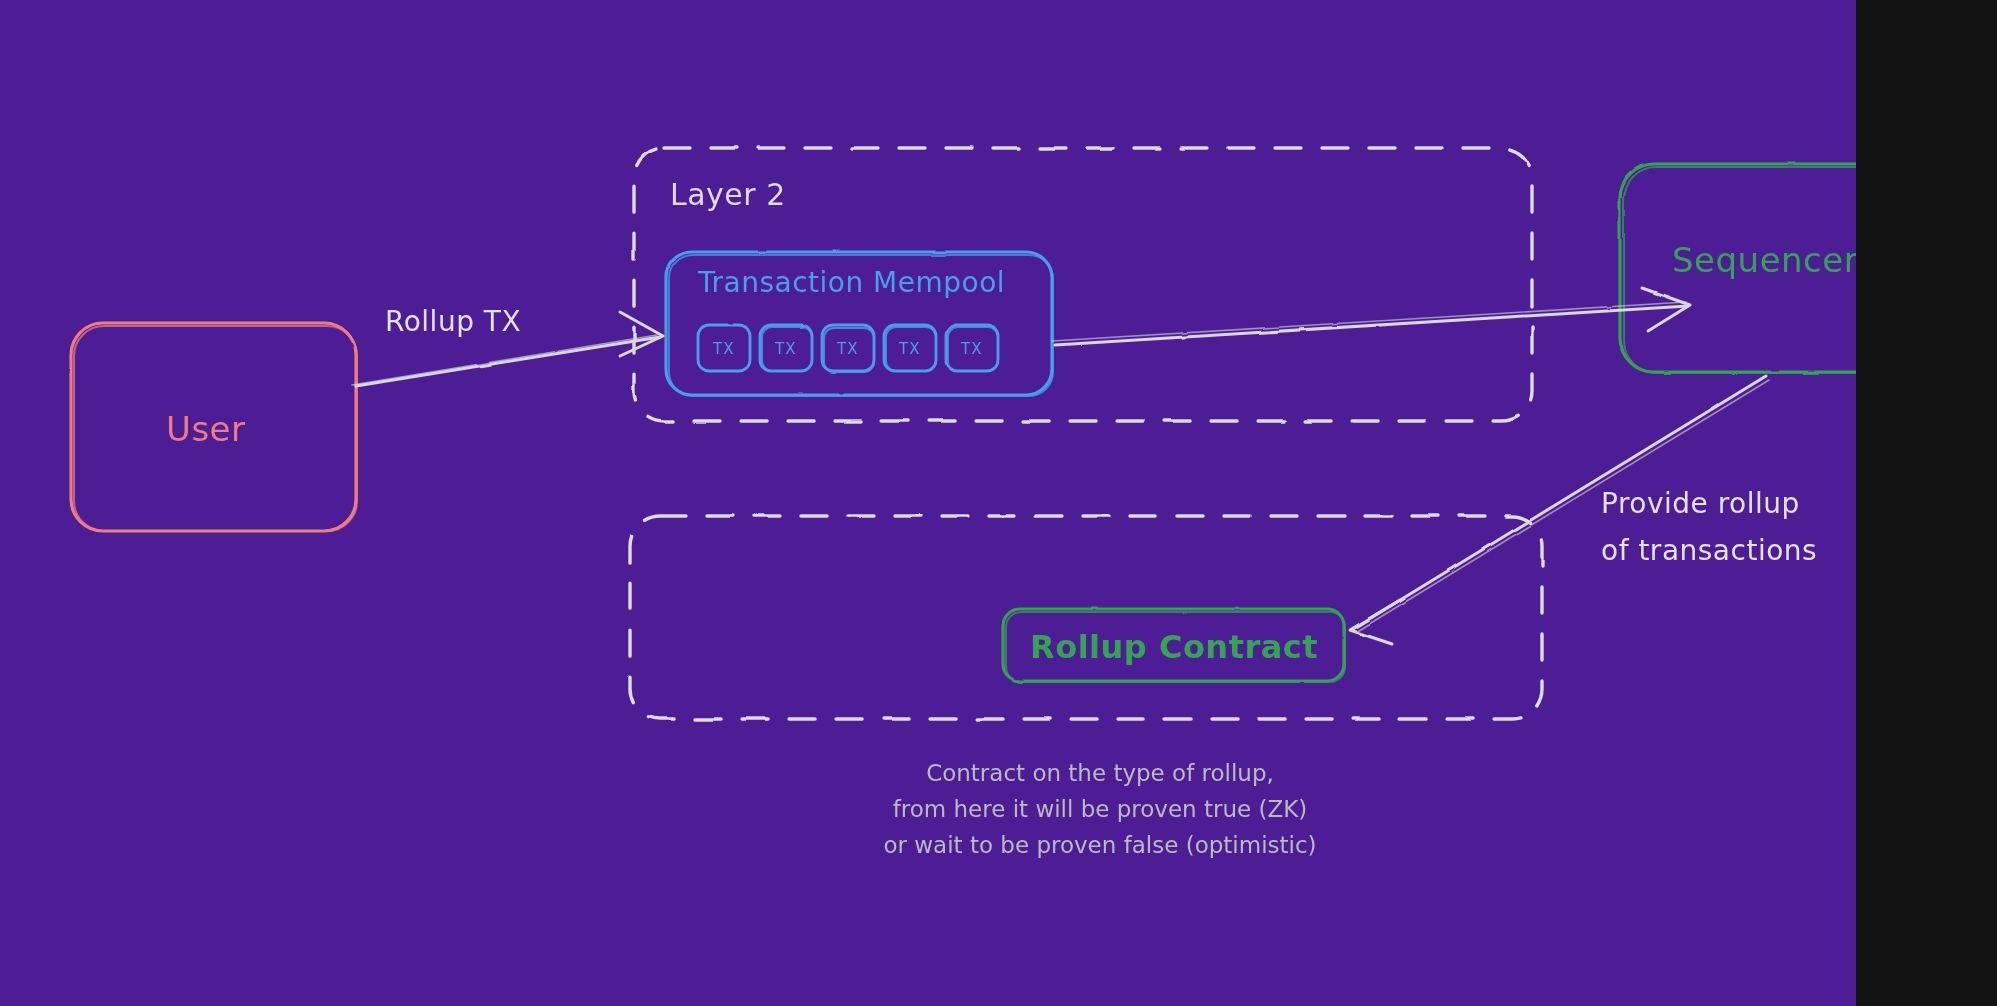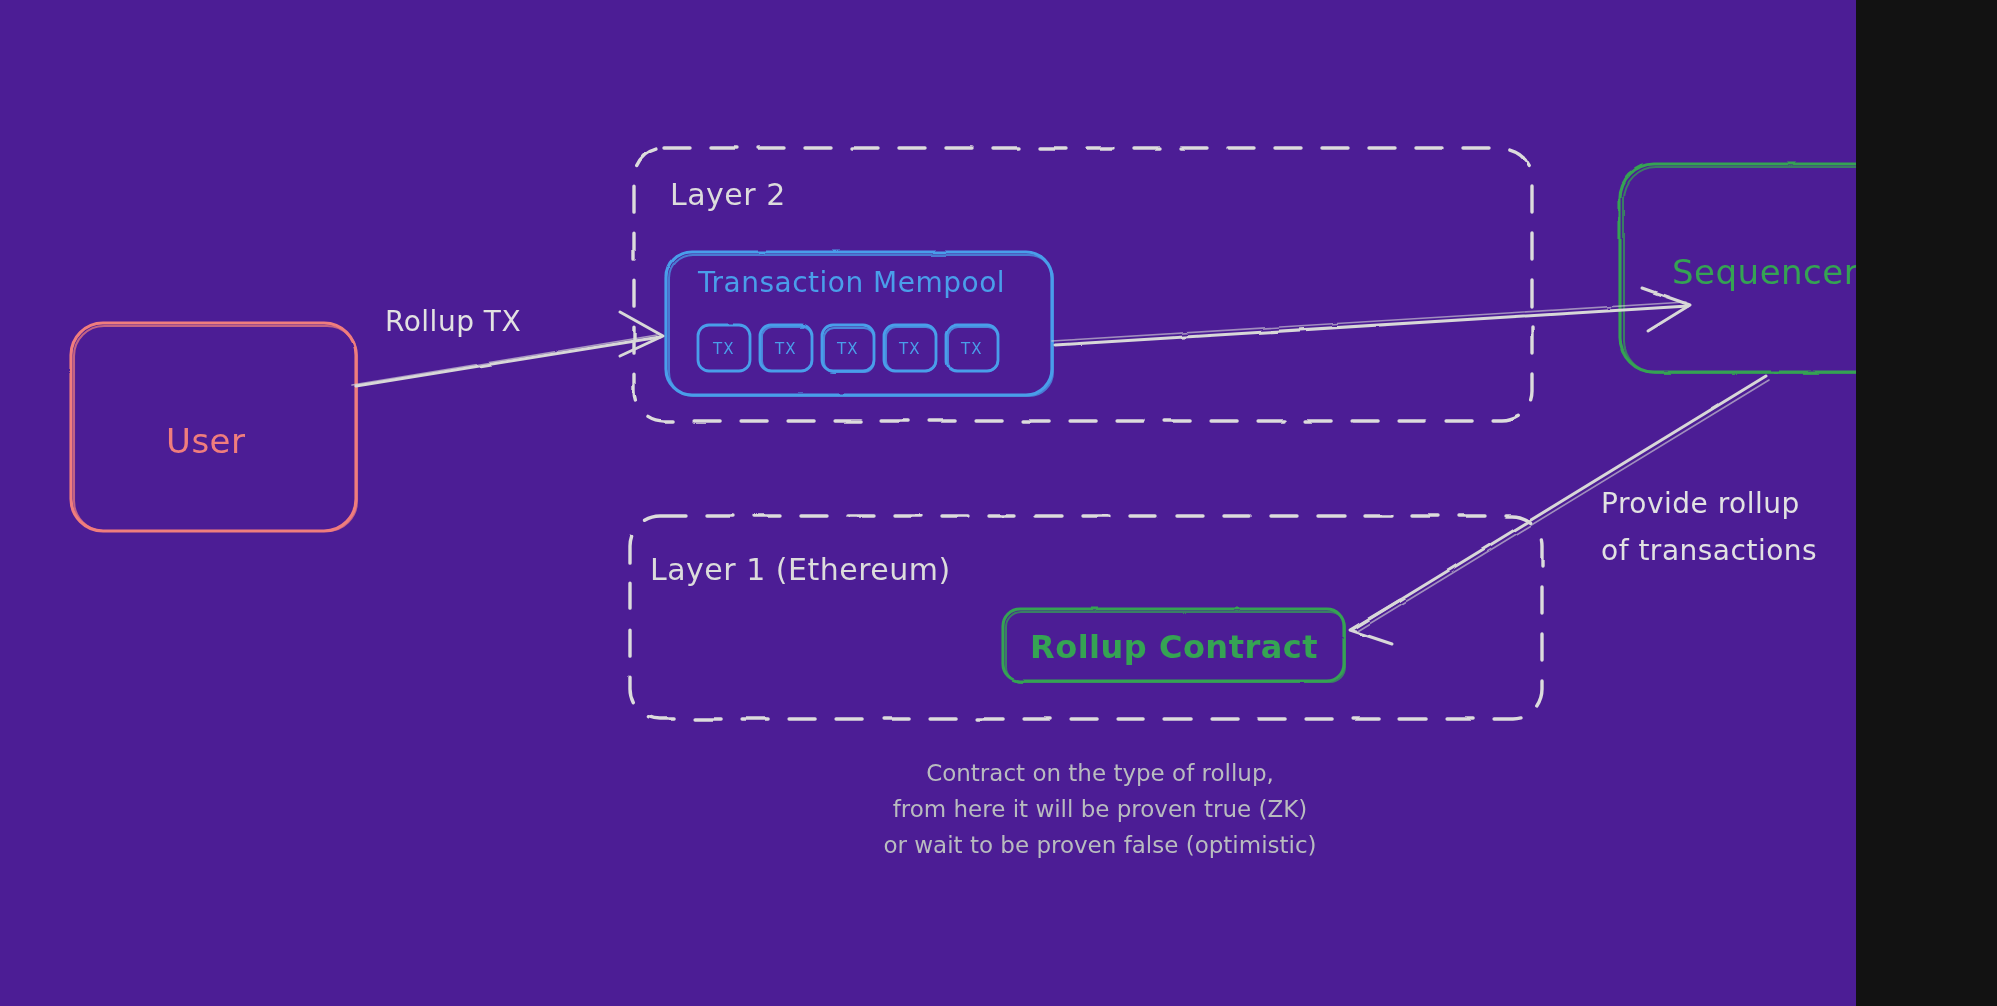--- a/index.html
+++ b/index.html
@@ -23,21 +23,20 @@
     overflow: visible;
   }
   .txt {
     position: absolute;
     white-space: pre;
     font-family: "DejaVu Sans", sans-serif;
     letter-spacing: 0.5px;
   }
   .node-label {
     font-size: 34px;
-    margin-top: 12px;
   }
   .user-label   { color: #f07d7d; }
   .seq-label    { color: #35a353; }
   .rollup-label { color: #35a353; font-size: 32px; }
   .mempool-label{ color: #4a9eea; font-size: 28px; text-align: center; }
   .tx-label     { color: #4a9eea; font-size: 15px; letter-spacing: 1px; }
   .group-label  { color: #dcdcdc; font-size: 30px; }
   .edge-label   { color: #e2e2e2; font-size: 28px; }
   .caption      { color: #b9bcbf; font-size: 23px; line-height: 36px; text-align: center; }
   .caption div  { white-space: pre; }
@@ -113,21 +112,20 @@
 
     <g filter="url(#rough)">
       <path d="M1766 376 L 1353 629" fill="none" stroke="#d8d8d8" stroke-width="3" stroke-linecap="round"></path>
       <path d="M1769 380 L 1356 632" fill="none" stroke="#d8d8d8" stroke-width="1.6" stroke-linecap="round" opacity="0.6"></path>
       <path d="M1400 600 L 1350 630 L 1392 644" fill="none" stroke="#d8d8d8" stroke-width="3" stroke-linecap="round" stroke-linejoin="round"></path>
     </g>
   </svg>
 
   <div class="txt group-label" style="left:670px; top:177px;">Layer 2</div>
 
-  <div class="txt group-label" style="left:650px; top:552px;">Layer 1 (Ethereum)</div>
 
   <div class="txt node-label user-label" style="left:166px; top:409px;">User</div>
 
   <div class="txt node-label seq-label" style="left:1672px; top:240px;">Sequencer</div>
 
   <div class="txt mempool-label" style="left:698px; top:266px;">Transaction Mempool</div>
 
   <div class="txt rollup-label" style="left:1030px; top:628px;font-weight:bold;">Rollup Contract</div>
 
   <div class="txt tx-label" style="left:713px; top:340px;">TX</div>

